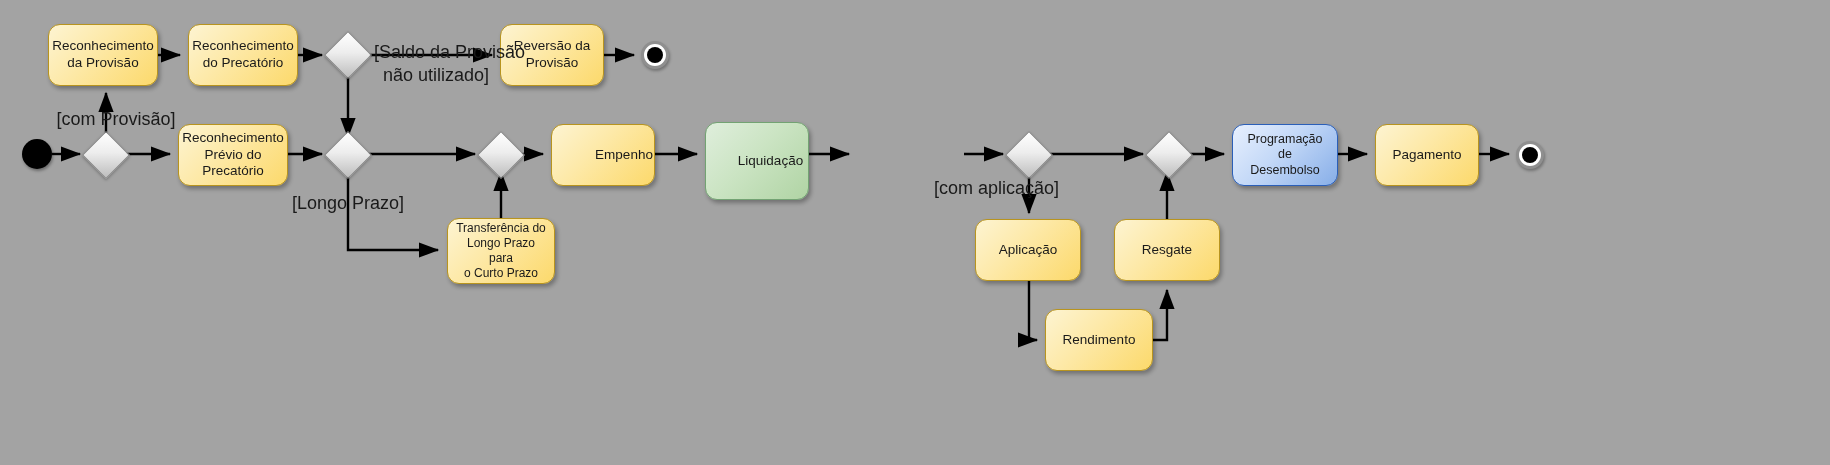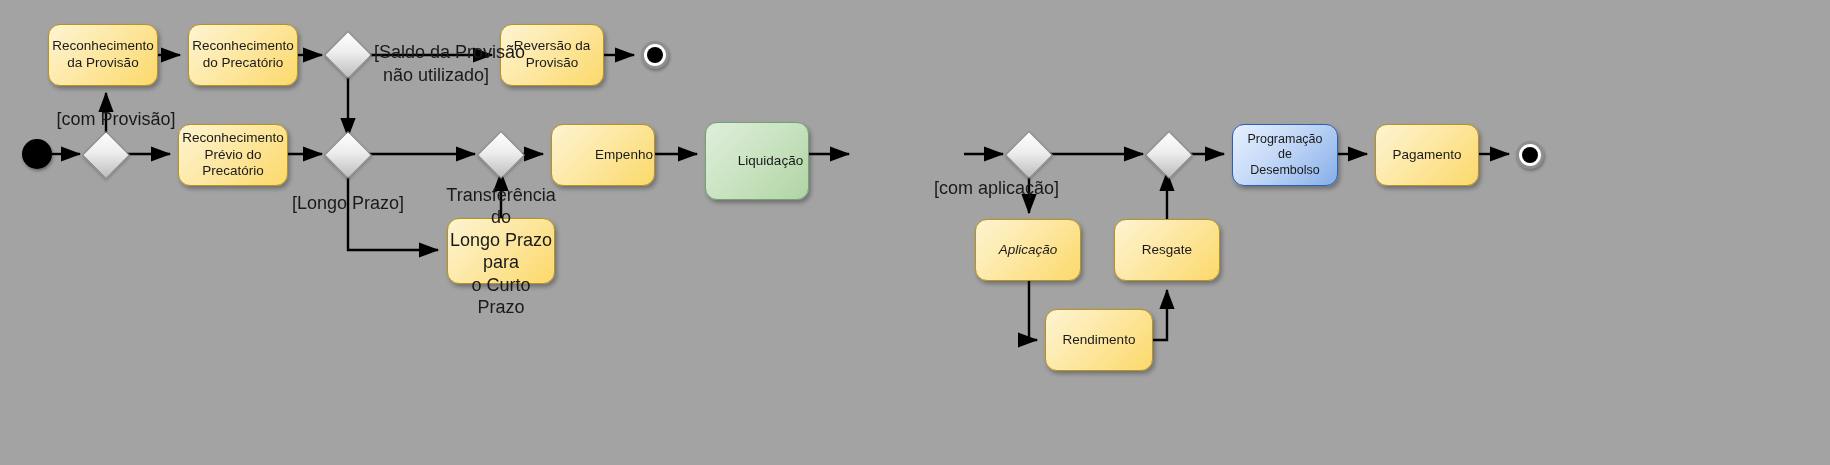--- a/index.html
+++ b/index.html
@@ -138,28 +138,28 @@
   </svg>
 
   <div class="node yellow" style="left:48px;top:24px;width:110px;height:62px;">Reconhecimento<br>da Provisão</div>
 
   <div class="node yellow" style="left:188px;top:24px;width:110px;height:62px;">Reconhecimento<br>do Precatório</div>
 
   <div class="node yellow" style="left:500px;top:24px;width:104px;height:62px;">Reversão da<br>Provisão</div>
 
   <div class="node yellow" style="left:178px;top:124px;width:110px;height:62px;">Reconhecimento<br>Prévio do<br>Precatório</div>
 
-  <div class="node yellow" style="left:447px;top:218px;width:108px;height:66px;font-size:18px;">Transferência do<br>Longo Prazo para<br>o Curto Prazo</div>
+  <div class="node yellow" style="left:447px;top:218px;width:108px;height:66px;font-size:12px;">Transferência do<br>Longo Prazo para<br>o Curto Prazo</div>
 
   <div class="node yellow" style="left:551px;top:124px;width:104px;height:62px;padding-left:48px;">Empenho</div>
 
   <div class="node green" style="left:705px;top:122px;width:104px;height:78px;padding-left:33px;">Liquidação</div>
 
 
-  <div class="node yellow" style="left:975px;top:219px;width:106px;height:62px;font-style:italic;">Aplicação</div>
+  <div class="node yellow" style="left:975px;top:219px;width:106px;height:62px;">Aplicação</div>
 
   <div class="node yellow" style="left:1114px;top:219px;width:106px;height:62px;">Resgate</div>
 
   <div class="node yellow" style="left:1045px;top:309px;width:108px;height:62px;">Rendimento</div>
 
   <div class="node blue" style="left:1232px;top:124px;width:106px;height:62px;font-size:12.5px;">Programação de<br>Desembolso</div>
 
   <div class="node yellow" style="left:1375px;top:124px;width:104px;height:62px;">Pagamento</div>
 
   <div class="diamond" style="left:331px;top:38px;"></div>

